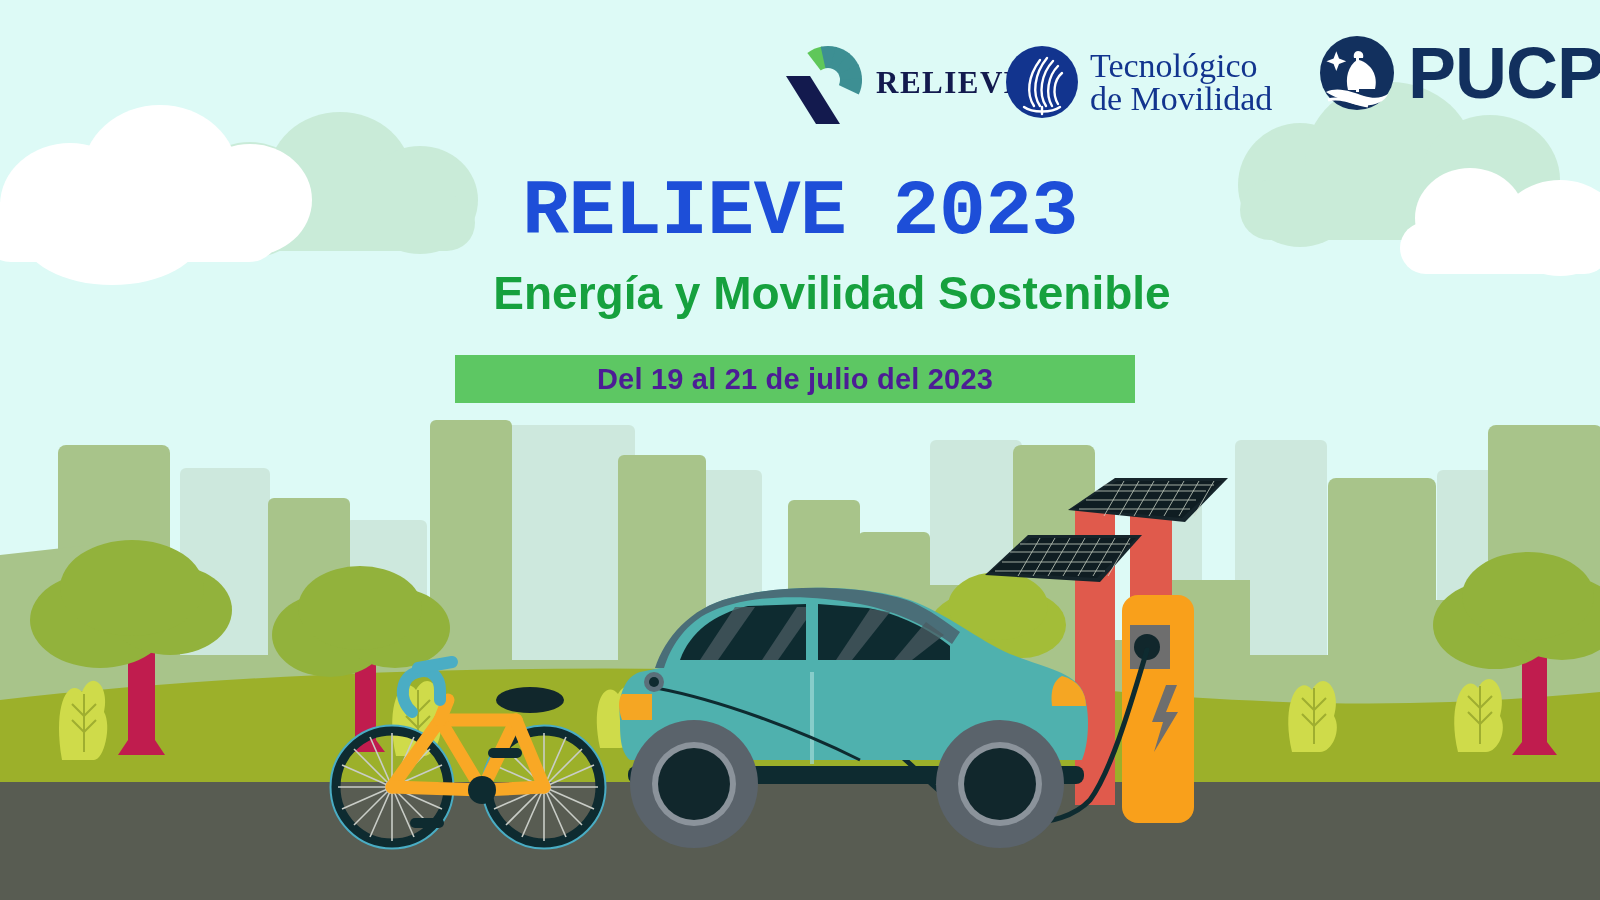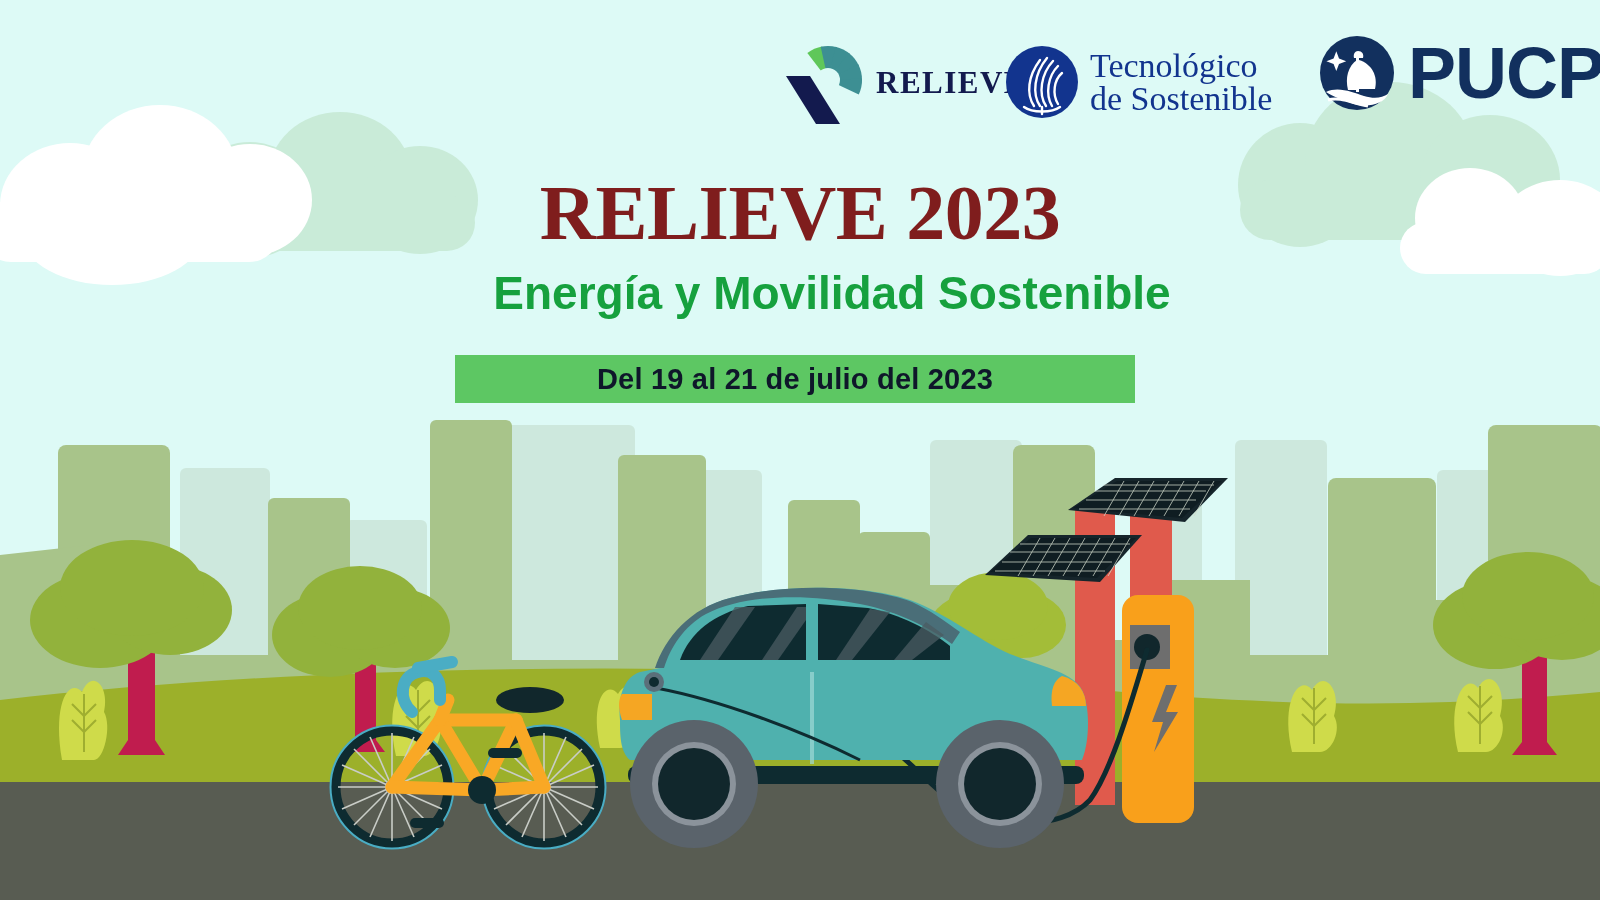--- a/index.html
+++ b/index.html
@@ -26,35 +26,35 @@
     font-family:"Liberation Serif",serif;color:#12348e;
     font-size:34px;line-height:0.98;font-weight:400;
   }
   #pucp-text{
     font-family:"Liberation Sans",sans-serif;font-weight:700;
     font-size:72px;letter-spacing:-1px;color:#12305e;
   }
 
   #title{
     position:absolute;left:0;top:168px;width:1600px;text-align:center;
-    font-size:78px;font-weight:700;color:#7f1d1d;letter-spacing:-0.5px;
-    font-family:Liberation Serif, serif;
+    font-size:78px;font-weight:700;color:#1d4ed8;letter-spacing:-0.5px;
+    font-family:Liberation Mono, monospace;
   }
   #subtitle{
     position:absolute;left:0;top:266px;width:1600px;text-align:center;
     font-size:46px;font-weight:700;color:#16a13e;
     font-family:"Liberation Sans",sans-serif;
     padding-left:32px;
   }
   #date-banner{
     position:absolute;left:455px;top:355px;width:680px;height:48px;
     background:#5dc763;display:flex;align-items:center;justify-content:center;
   }
   #date-banner span{
-    color:#0f172a;font-size:29px;font-weight:700;
+    color:#4c1d95;font-size:29px;font-weight:700;
     font-family:"Liberation Sans",sans-serif;letter-spacing:0.2px;
   }
 </style>
 </head>
 <body>
 
 <div id="stage">
 
   <div class="abs" id="sky"></div>
 
@@ -373,21 +373,21 @@
           <path d="M36 62 C 28 50, 30 30, 43 14"></path>
           <path d="M42 62 C 34 50, 37 30, 49 17"></path>
           <path d="M48 62 C 41 50, 44 32, 54 22"></path>
           <path d="M54 60 C 48 50, 50 36, 58 29"></path>
           <path d="M20 63 C 28 69, 48 69, 56 63"></path>
           <path d="M38 63 L38 70"></path>
         </g>
       </svg>
       <div id="tec-text">
         <div>Tecnológico</div>
-        <div>de Sostenible</div>
+        <div>de Movilidad</div>
       </div>
     </div>
 
     <div class="logo-wrap" style="left:1318px;top:12px;">
       <svg width="78" height="78" viewBox="0 0 78 78" style="margin-right:12px;">
         <circle cx="39" cy="39" r="37" fill="#12305e"></circle>
         <path d="M17 17 L20 25 L28 28 L20 31 L17 39 L14 31 L6 28 L14 25 Z" fill="#ffffff" transform="translate(3,2) scale(0.9)"></path>
         <path d="M40 17 C 44 17, 46 20, 45 24 L36 24 C 35 20, 37 17, 40 17 Z" fill="#ffffff"></path>
         <path d="M41 26 C 54 30, 60 42, 57 55 L41 55 Z" fill="#ffffff"></path>
         <path d="M39 26 C 30 32, 27 44, 30 56 L39 56 Z" fill="#ffffff"></path>

